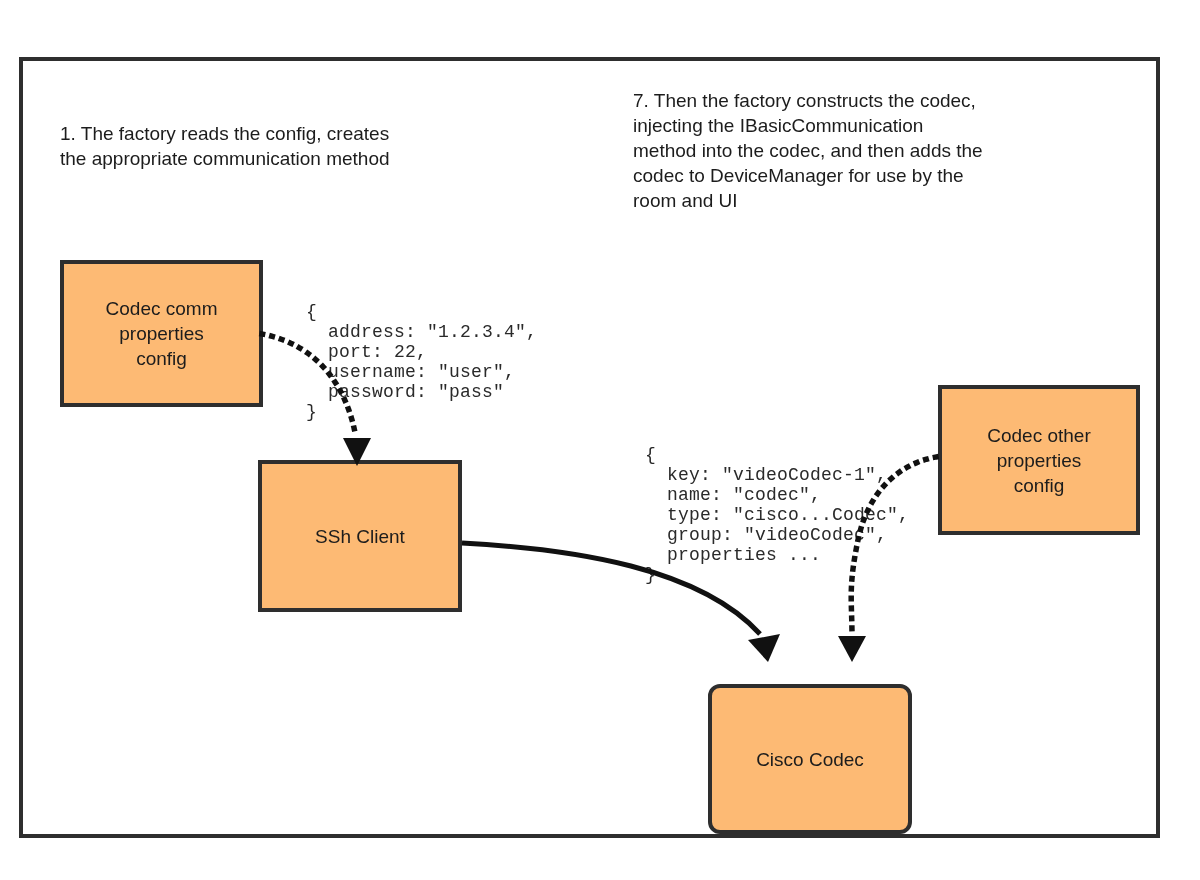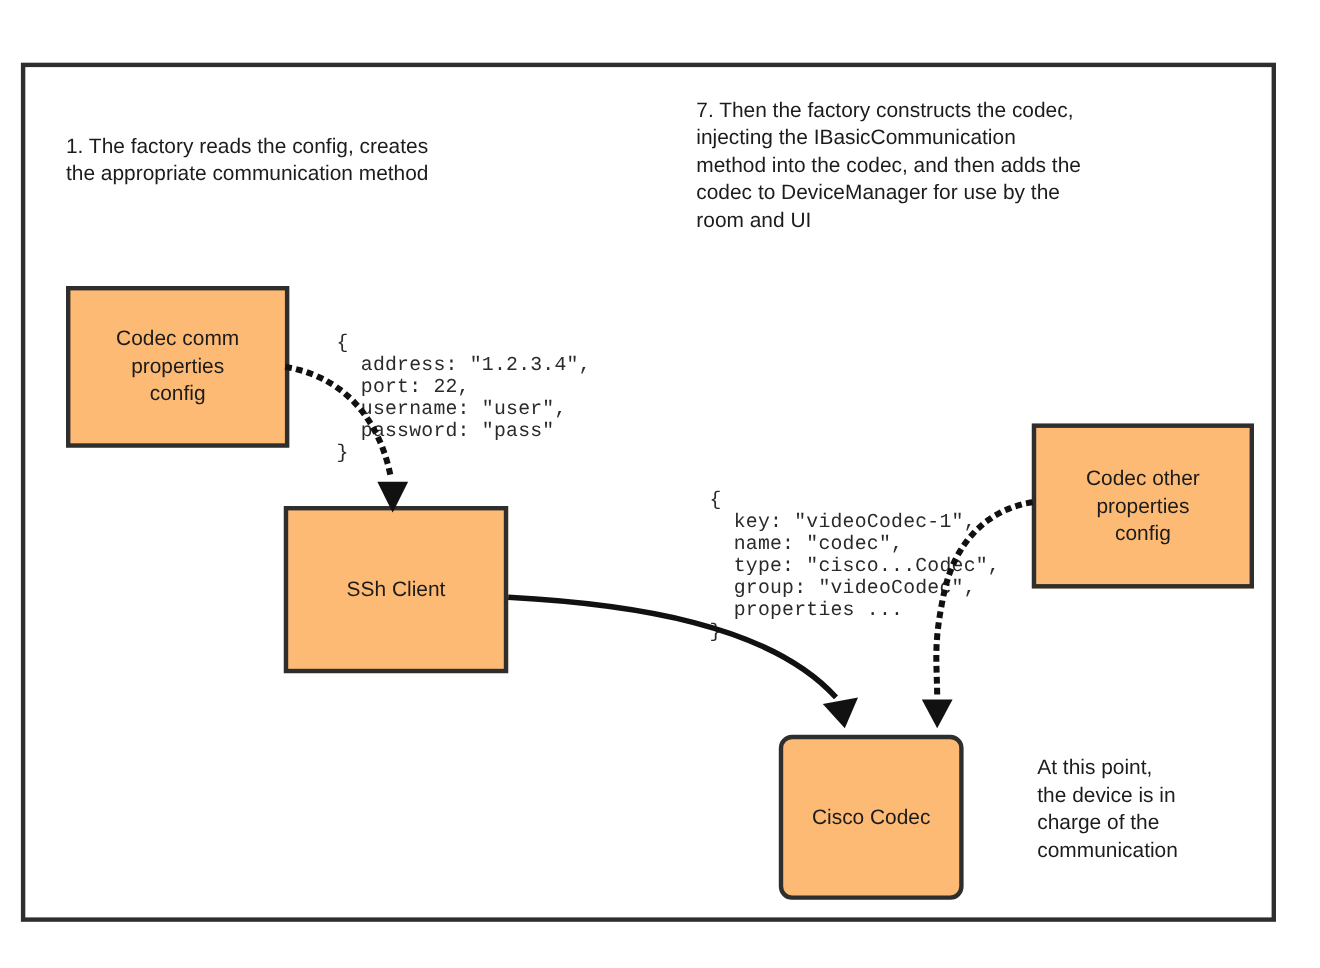--- a/index.html
+++ b/index.html
@@ -45,21 +45,21 @@
     align-items: center;
     justify-content: center;
     text-align: center;
     font-size: 19px;
     line-height: 25px;
     white-space: pre-line;
   }
   .box-codec-comm  { left: 60px;  top: 260px; width: 203px; height: 147px; }
   .box-ssh-client  { left: 258px; top: 460px; width: 204px; height: 152px; }
   .box-codec-other { left: 938px; top: 385px; width: 202px; height: 150px; }
-  .box-cisco-codec { left: 708px; top: 668px; width: 168px; height: 150px; border-radius: 12px; }
+  .box-cisco-codec { left: 708px; top: 684px; width: 204px; height: 150px; border-radius: 12px; }
   .code {
     position: absolute;
     margin: 0;
     font-family: "Liberation Mono", monospace;
     font-size: 18px;
     line-height: 20px;
     letter-spacing: 0.2px;
     color: #2a2a2a;
     white-space: pre;
   }
@@ -129,24 +129,20 @@
 }</pre>
 
   <pre class="code code-codec">{
   key: "videoCodec-1",
   name: "codec",
   type: "cisco...Codec",
   group: "videoCodec",
   properties ...
 }</pre>
 
-  <div class="note note-endpoint">At this point,
-the device is in
-charge of the
-communication</div>
 
   <svg class="arrow-layer" viewBox="0 0 1200 880" xmlns="http://www.w3.org/2000/svg">
 
     <path class="arrow-path arrow-dotted" d="M 262 334 C 320 345, 348 390, 356 438"></path>
     <polygon class="arrow-head" points="357,466 343,438 371,438"></polygon>
 
     <path class="arrow-path arrow-solid" d="M 462 543 C 575 549, 700 568, 760 634"></path>
     <polygon class="arrow-head" points="768,662 748,640 780,634"></polygon>
 
     <path class="arrow-path arrow-dotted" d="M 936 457 C 898 464, 868 492, 858 540 S 852 600, 852 637"></path>

